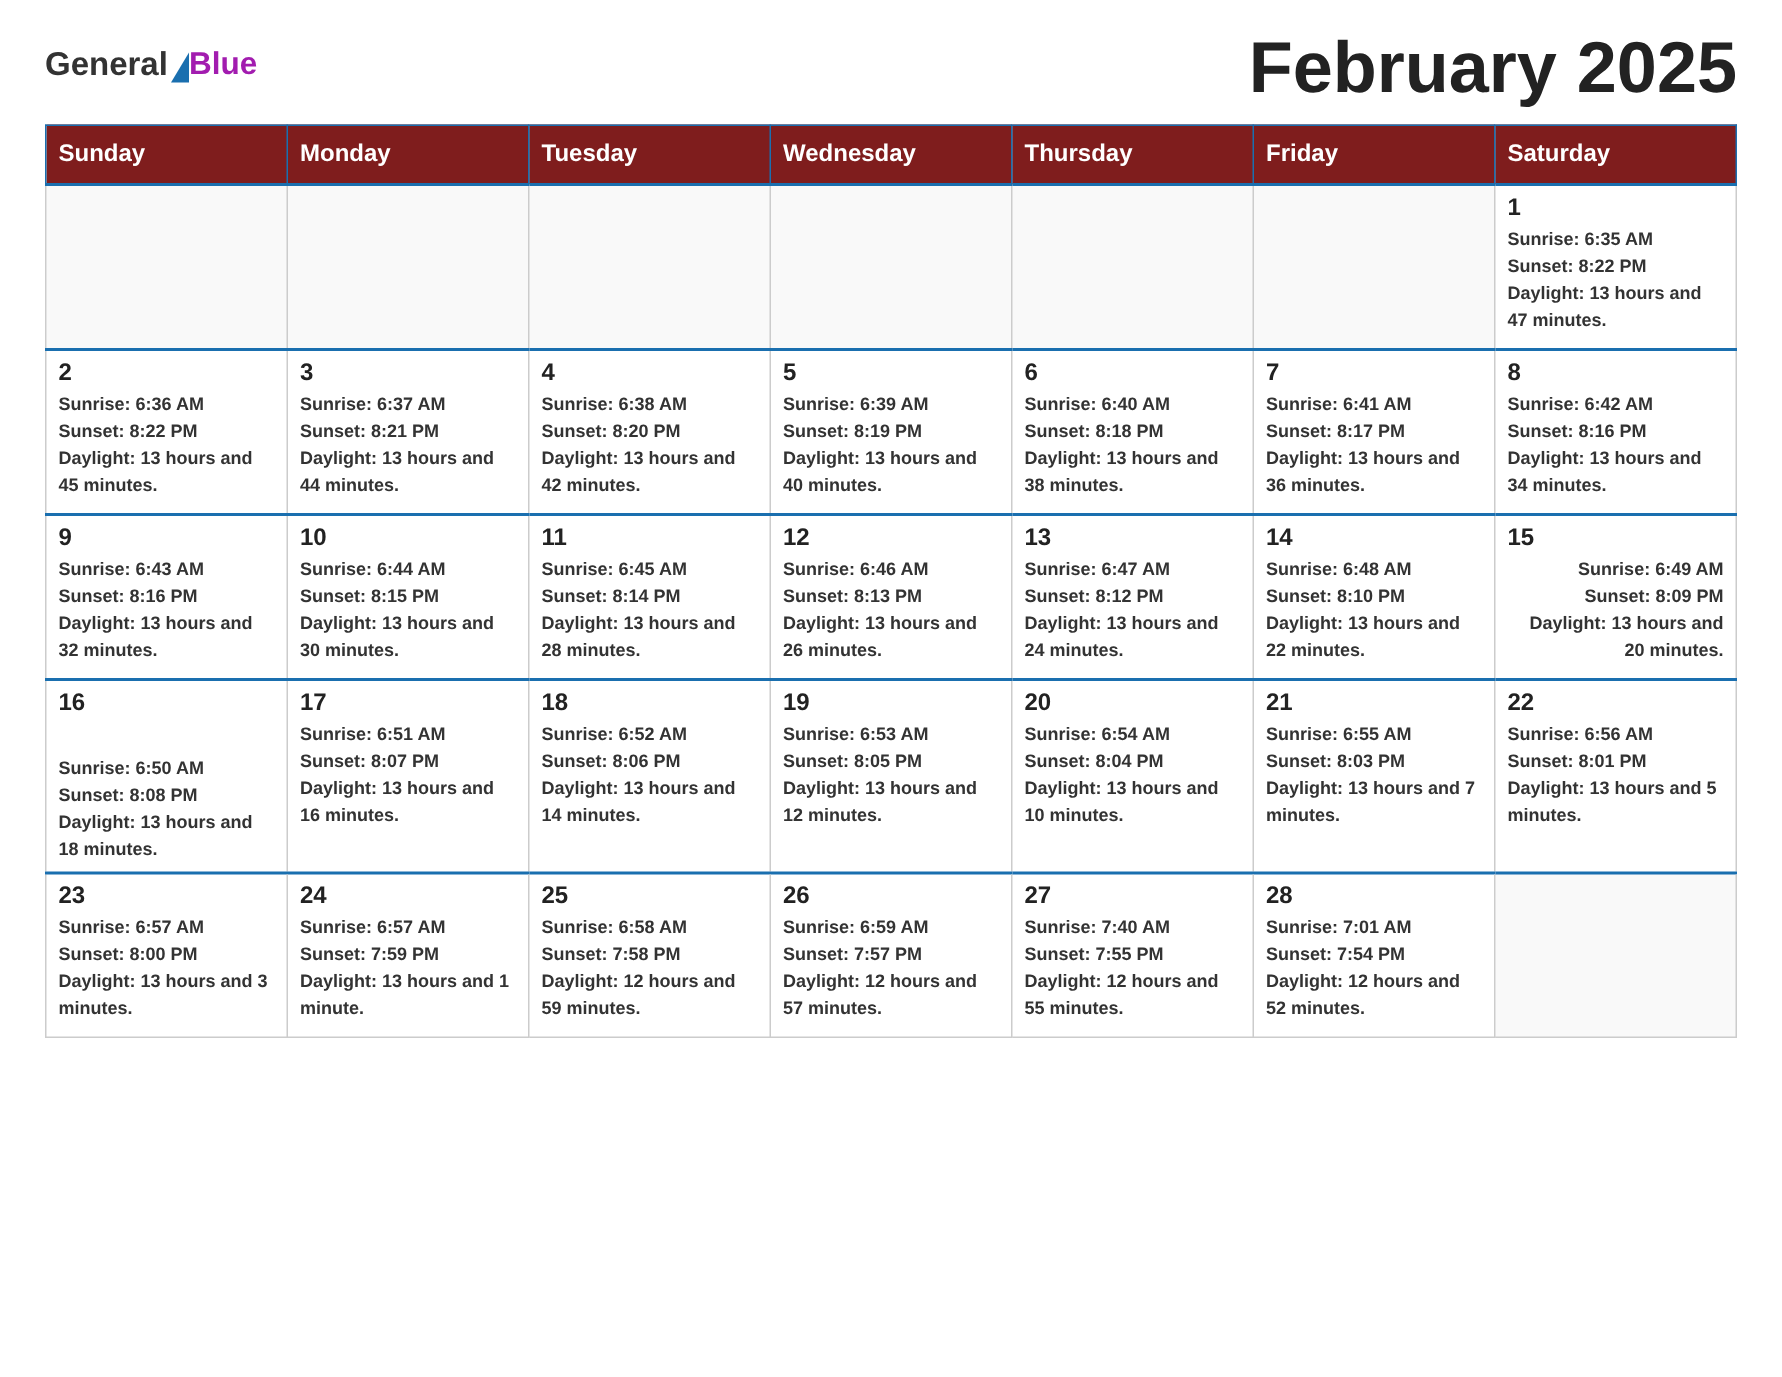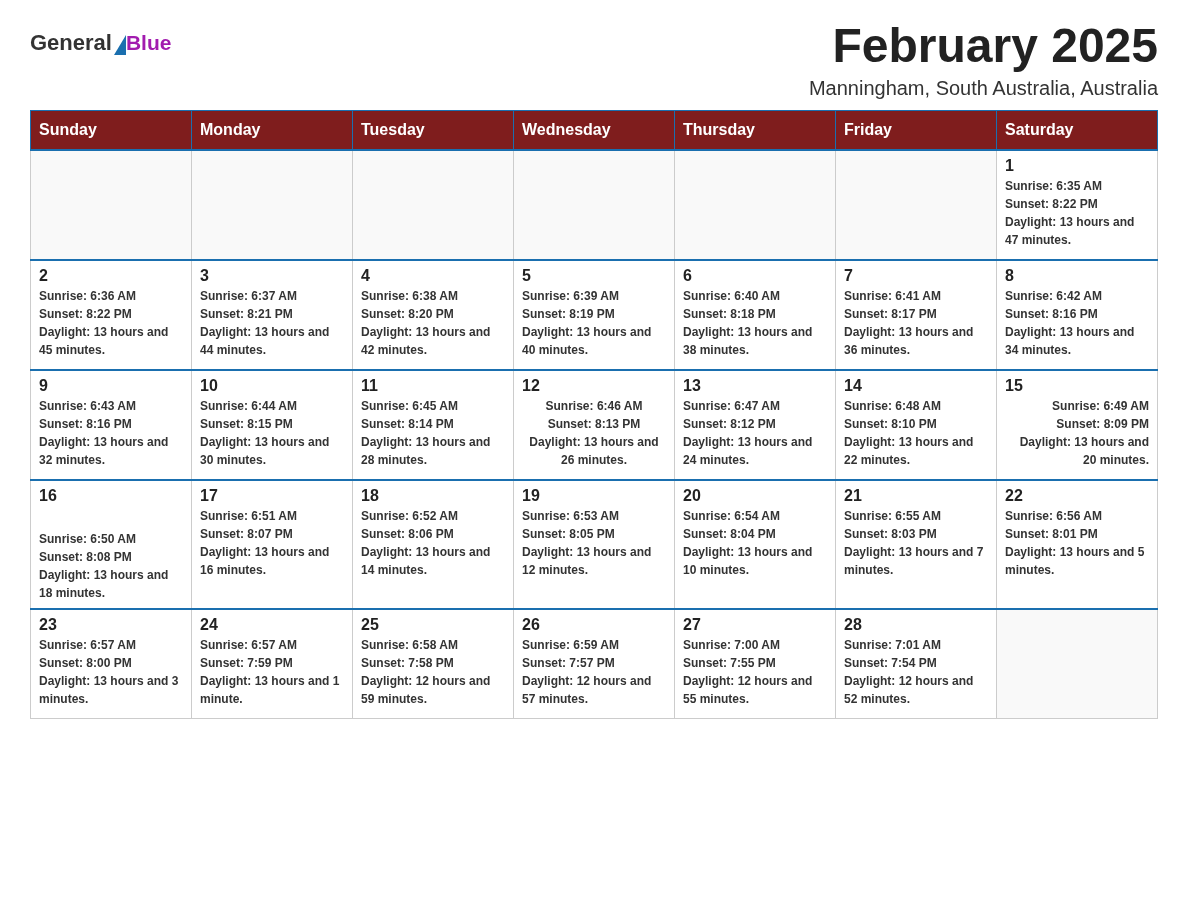--- a/index.html
+++ b/index.html
@@ -103,21 +103,20 @@
 
 <div class="header">
   <div class="logo">
     <span class="logo-text-general">General</span>
     <span class="logo-icon"></span>
     <br>
     <span class="logo-text-blue">Blue</span>
   </div>
   <div class="title-block">
     <div class="month-title">February 2025</div>
-    <div class="location-subtitle">Manningham, South Australia, Australia</div>
   </div>
 </div>
 
 <table class="calendar-table">
   <thead>
     <tr id="header-row">
     <th>Sunday</th>
         <th>Monday</th>
         <th>Tuesday</th>
         <th>Wednesday</th>
@@ -199,21 +198,21 @@
 Daylight: 13 hours and 30 minutes.</div>
         </td>
         <td>
           <span class="day-number">11</span>
           <div class="day-info" style="white-space: pre-line;">Sunrise: 6:45 AM
 Sunset: 8:14 PM
 Daylight: 13 hours and 28 minutes.</div>
         </td>
         <td>
           <span class="day-number">12</span>
-          <div class="day-info" style="white-space: pre-line; text-align: center;">Sunrise: 6:46 AM
+          <div class="day-info" style="white-space: pre-line;">Sunrise: 6:46 AM
 Sunset: 8:13 PM
 Daylight: 13 hours and 26 minutes.</div>
         </td>
         <td>
           <span class="day-number">13</span>
           <div class="day-info" style="white-space: pre-line;">Sunrise: 6:47 AM
 Sunset: 8:12 PM
 Daylight: 13 hours and 24 minutes.</div>
         </td>
         <td>
@@ -293,21 +292,21 @@
 Daylight: 12 hours and 59 minutes.</div>
         </td>
         <td>
           <span class="day-number">26</span>
           <div class="day-info" style="white-space: pre-line;">Sunrise: 6:59 AM
 Sunset: 7:57 PM
 Daylight: 12 hours and 57 minutes.</div>
         </td>
         <td>
           <span class="day-number">27</span>
-          <div class="day-info" style="white-space: pre-line;">Sunrise: 7:00 AM
+          <div class="day-info" style="white-space: pre-line;">Sunrise: 7:40 AM
 Sunset: 7:55 PM
 Daylight: 12 hours and 55 minutes.</div>
         </td>
         <td>
           <span class="day-number">28</span>
           <div class="day-info" style="white-space: pre-line;">Sunrise: 7:01 AM
 Sunset: 7:54 PM
 Daylight: 12 hours and 52 minutes.</div>
         </td>
         <td class="empty"></td>

